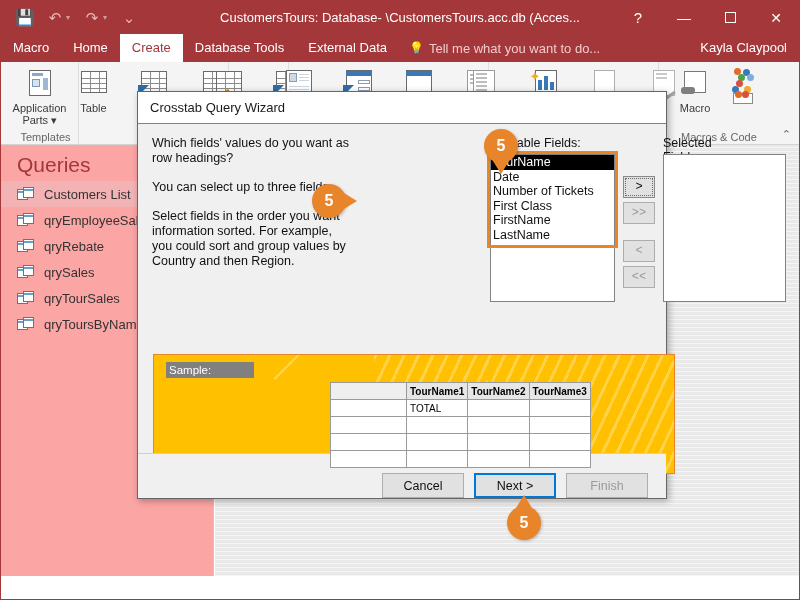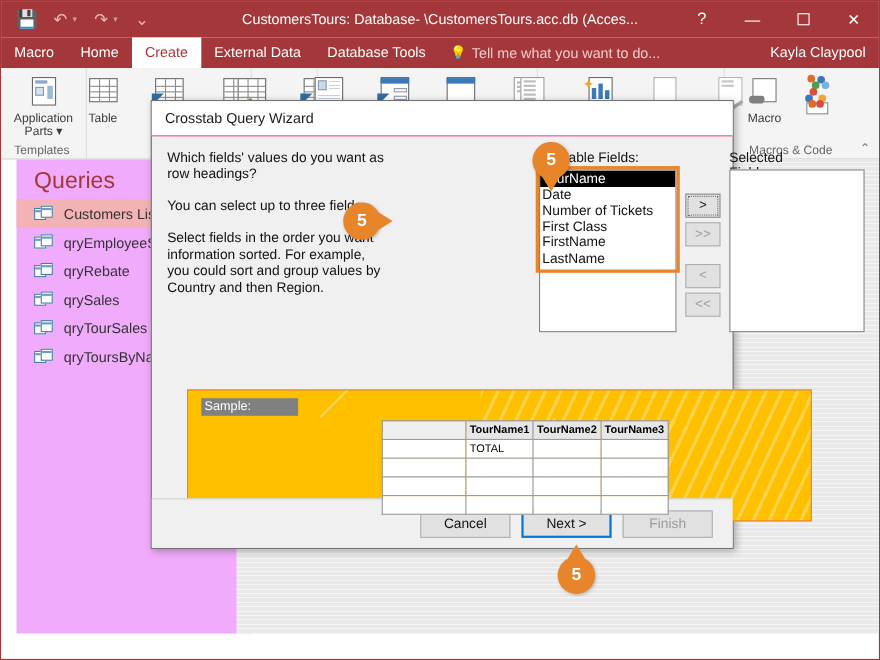--- a/index.html
+++ b/index.html
@@ -68,21 +68,21 @@
     position: absolute; left: 0; top: 61px; width: 798px; height: 83px;
     background: #f4f4f4; border-bottom: 1px solid #d4d4d4;
   }
   .rgroup {
     position: absolute; top: 0; height: 83px;
     display: flex; flex-direction: column; align-items: center;
     border-right: 1px solid #dedede;
   }
   .rgroup .icons { display: flex; align-items: flex-start; flex: 1; padding-top: 6px; gap: 8px;}
   .rgroup .glabel {
-    font-size: 11px; color: #666; height: 16px; line-height: 16px; width: 100%; text-align: left; padding-left: 12px;
+    font-size: 11px; color: #666; height: 16px; line-height: 16px; width: 100%; text-align: center; padding-left: 12px;
   }
   .ritem { display: flex; flex-direction: column; align-items: center; width: 52px; }
   .ritem .lbl { font-size: 11px; color: #3b3b3b; text-align: center; line-height: 12px; margin-top: 2px;}
   .icoimg { width: 34px; height: 32px; position: relative; }
 
   
   .grid-ico { position:absolute; left:4px; top:3px; width:26px; height:22px; background:#fff;
               border:1px solid #6a6a6a; }
   .grid-ico:before { content:""; position:absolute; left:0; top:6px; width:100%; height:1px; background:#8c8c8c;
               box-shadow:0 5px 0 #8c8c8c, 0 10px 0 #8c8c8c;}
@@ -94,22 +94,22 @@
   .bluebar { position:absolute; left:4px; top:3px; width:26px; height:5px; background:#3a79b8;}
   .page-ico { position:absolute; left:6px; top:2px; width:22px; height:26px; background:#fff; border:1px solid #6a6a6a;}
   .pin { position:absolute; width:7px; height:7px; border-radius:50%; }
 
   .collapse-caret {
     position: absolute; right: 8px; bottom: 3px; font-size: 11px; color: #6b6b6b;
   }
 
   
   .navpane {
-    position: absolute; left: 14px; top: 144px; width: 213px; height: 431px;
-    background: #f0abfc; border-right: 1px solid #c8c8c8;
+    position: absolute; left: 0; top: 144px; width: 213px; height: 431px;
+    background: #fca5a5; border-right: 1px solid #c8c8c8;
   }
   .nav-title {
     font-size: 21px; color: #a4373a; padding: 8px 0 4px 16px; font-weight: normal;
   }
   .nav-item {
     display: flex; align-items: center; height: 26px; padding-left: 16px; gap: 9px;
     font-size: 13px; color: #333;
   }
   .nav-item.selected { background: #f3b3b4; }
   .qico { width: 18px; height: 15px; position: relative; flex: 0 0 18px;}
@@ -179,21 +179,21 @@
   .arrowbtn.focused { border: 1px solid #8a8a8a; outline: 1px dotted #6b6b6b; outline-offset: -3px; }
   .arrowcol .gap { height: 8px; }
 
   
   .hl-rect {
     position: absolute; border: 3px solid #e8842a; pointer-events: none; z-index: 5;
   }
 
   
   .sample {
-    position: absolute; left: 32px; top: 230px; width: 568px; height: 120px;
+    position: absolute; left: 15px; top: 230px; width: 522px; height: 120px;
     background: #ffc000; border: 1px solid #e8842a;
     overflow: hidden;
   }
   .sample:before {
     content:""; position:absolute; right:0; top:0; width: 300px; height: 120px;
     background:
       repeating-linear-gradient(115deg, rgba(255,255,255,.28) 0 3px, rgba(255,255,255,0) 3px 13px);
   }
   .sample:after {
     content:""; position:absolute; left:150px; top:-50px; width:150px; height:150px;
@@ -212,21 +212,21 @@
     border: 1px solid #9a9a9a; height: 17px; padding: 0 3px;
     font-size: 10px; color: #000; background: #ffffff; text-align: left;
   }
   .sample-table th { background: #e6e6e6; font-weight: bold; }
   .sample-table td.rowhdr { width: 76px; background: #ffffff; }
   .sample-table th.corner { background: #efefef; }
 
   .dlg-footer {
     position: absolute; left: 0; bottom: 0; width: 528px; height: 45px;
     border-top: 1px solid #cfcfcf; background: #f0f0f0;
-    display: flex; align-items: center; justify-content: flex-end;
+    display: flex; align-items: flex-end; justify-content: flex-end;
     gap: 10px; padding-right: 18px;
   }
   .dbtn {
     width: 82px; height: 25px; background: #e1e1e1; border: 1px solid #adadad;
     font-size: 12.5px; color: #101010; display:flex; align-items:center; justify-content:center;
   }
   .dbtn.disabled { color: #9a9a9a; }
   .dbtn.focus { border: 2px solid #0078d7; }
 
   
@@ -278,22 +278,22 @@
           <span class="sq"></span>
         </div>
       <div class="win-btn">✕</div>
     </div>
   </div>
 
   <div class="tabbar">
     <div class="tab">Macro</div>
     <div class="tab">Home</div>
     <div class="tab active">Create</div>
+    <div class="tab">Database Tools</div>
     <div class="tab">External Data</div>
-    <div class="tab">Database Tools</div>
     <div class="tellme">
       <span class="bulb">💡</span>
       <span>Tell me what you want to do...</span>
     </div>
     <div class="username">Kayla Claypool</div>
   </div>
 
   <div class="ribbon">
 
     <div class="rgroup" style="left:0; width:78px;">

